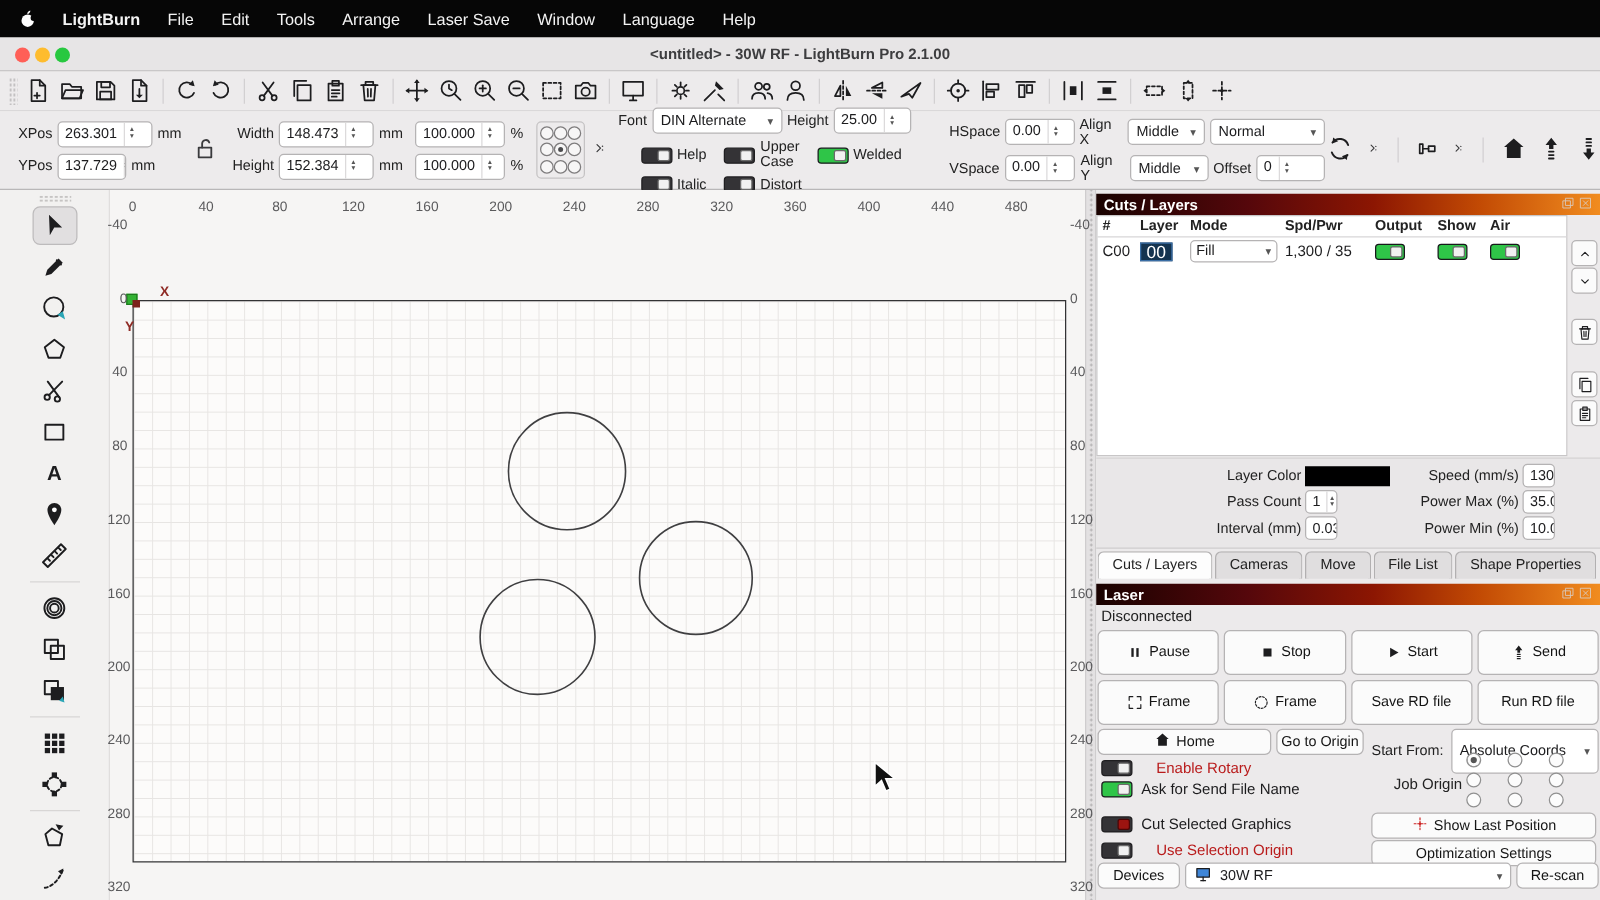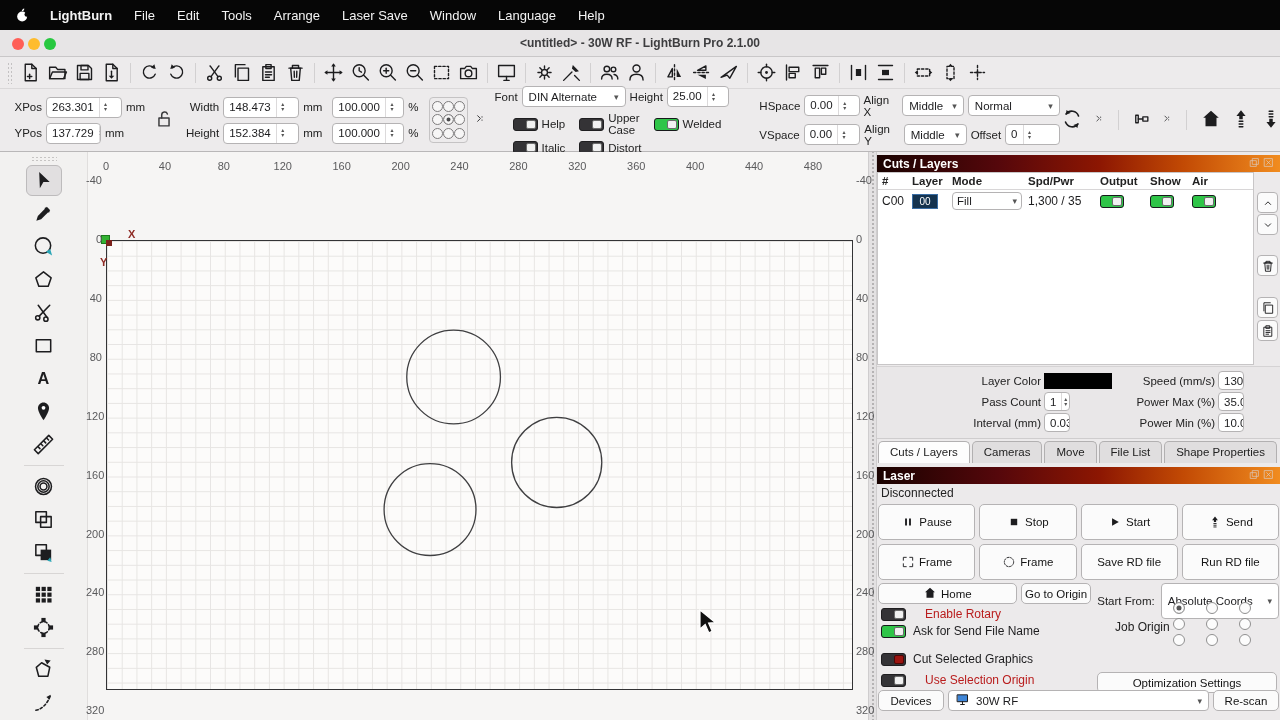--- a/index.html
+++ b/index.html
@@ -75,21 +75,21 @@
   #rightpanel { width:403px; position:relative; background:#eceaeb; }
   .pheader { position:absolute; left:0; width:403px; height:17px; display:flex; align-items:center; padding:0 6px;
     background:linear-gradient(90deg,#190200 0%,#55070b 30%,#8c1602 55%,#c24a04 76%,#f18c1f 100%); }
   .ptitle { color:#fff; font-size:12px; font-weight:bold; }
   .pwin { margin-left:auto; display:flex; gap:3px; opacity:.85; }
   #cutsTable { position:absolute; left:0; top:20px; width:377px; height:193px; background:#fff; border:1px solid #c8c6c7; }
   .thead { display:grid; grid-template-columns:30px 40px 76px 72px 50px 42px 40px; border-bottom:1px solid #d8d6d7; height:17px; align-items:center; }
   .thead span { font-size:11.5px; padding-left:4px; font-weight:bold; color:#222; }
   .trow { display:grid; grid-template-columns:30px 40px 76px 72px 50px 42px 40px; height:22px; align-items:center; }
   .trow > * { margin-left:4px; }
-  .chip { width:26px; height:15px; background:#14334f; border:1px solid #3a6ea5; color:#fff; font-size:10px;
+  .chip { width:26px; height:15px; background:#14334f; border:1px solid #3a6ea5; color:#fff; font-size:14px;
     display:flex; align-items:center; justify-content:center; }
   .dd.sm { height:18px; font-size:11.5px; padding:0 4px; width:70px; }
   .tgl.sm { width:24px; height:13px; }
   #sideCol { position:absolute; left:380px; top:20px; width:22px; }
   .sbtn { position:absolute; left:0; width:21px; height:21px; background:#fbfbfb; border:1px solid #b5b3b4; border-radius:4px;
     display:flex; align-items:center; justify-content:center; }
   #layerSettings { position:absolute; left:0; top:214px; width:403px; height:73px; background:#e9e7e8;
     border-top:1px solid #d5d3d4; border-bottom:1px solid #cfcdce; padding:4px 4px 0 0; }
   .lsrow { display:grid; grid-template-columns:164px 80px 88px 64px; gap:3px; align-items:center; margin-bottom:2px; }
   .lslbl { text-align:right; font-size:11.5px; color:#222; }
@@ -1029,20 +1029,28 @@
         </span>
         <span>Cut Selected Graphics</span>
     </div>
     <div class="togglerow dis" style="left:4px;top:521px">
       <span class="tgl">
           <span class="knob"></span>
         </span>
         <span>Use Selection Origin</span>
     </div>
 
+    <button class="btn h21" style="position:absolute;left:220px;top:498px;width:180px">
+      <span id="crossIco"><svg width="14" height="14" viewBox="0 0 24 24">
+            <line x1="12" y1="4" x2="12" y2="20" stroke="#cc2222" stroke-width="1.6" fill="none" stroke-linecap="round" stroke-linejoin="round" stroke-dasharray="2.6 2.2"></line>
+            <line x1="4" y1="12" x2="20" y2="12" stroke="#cc2222" stroke-width="1.6" fill="none" stroke-linecap="round" stroke-linejoin="round" stroke-dasharray="2.6 2.2"></line>
+            <circle cx="12" cy="12" r="1.8" fill="#cc2222"></circle>
+          </svg></span>
+        <span>Show Last Position</span>
+    </button>
     <button class="btn h21" style="position:absolute;left:220px;top:520px;width:180px">
       <span>Optimization Settings</span>
     </button>
 
     <div class="lrow" style="top:538px">
       <button class="btn h21" style="flex:0 0 66px">
           <span>Devices</span>
         </button>
       <span class="dd" style="flex:1;height:21px">
         <span id="devIco"><svg width="15" height="15" viewBox="0 0 24 24">

